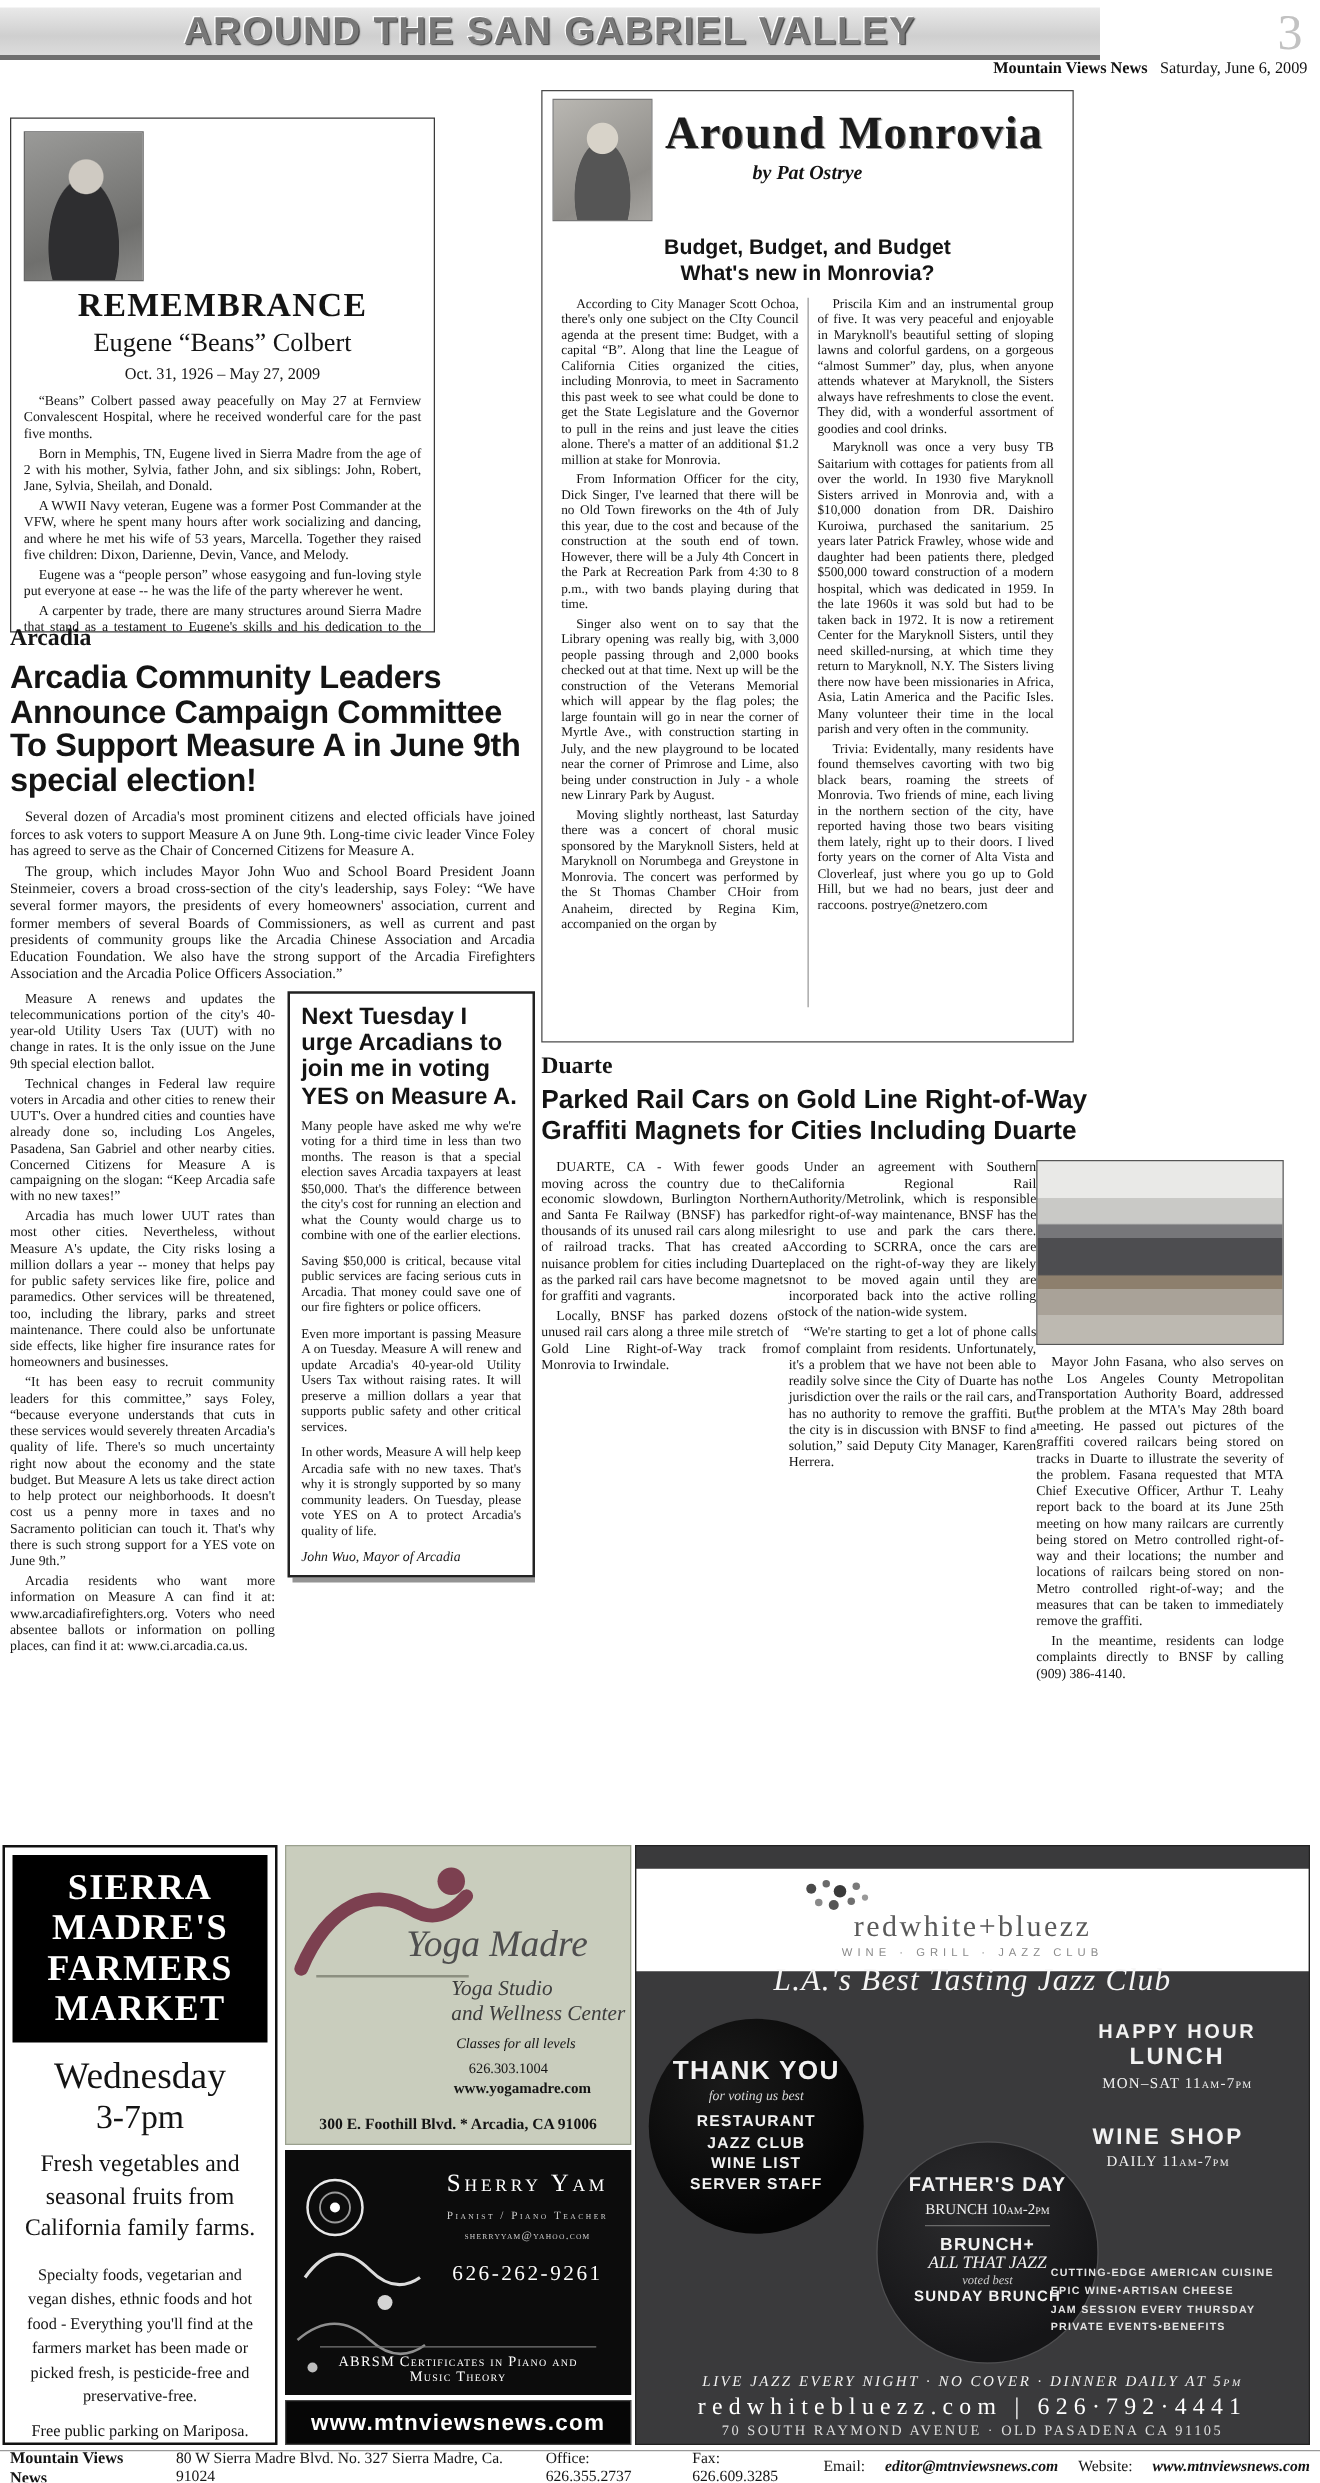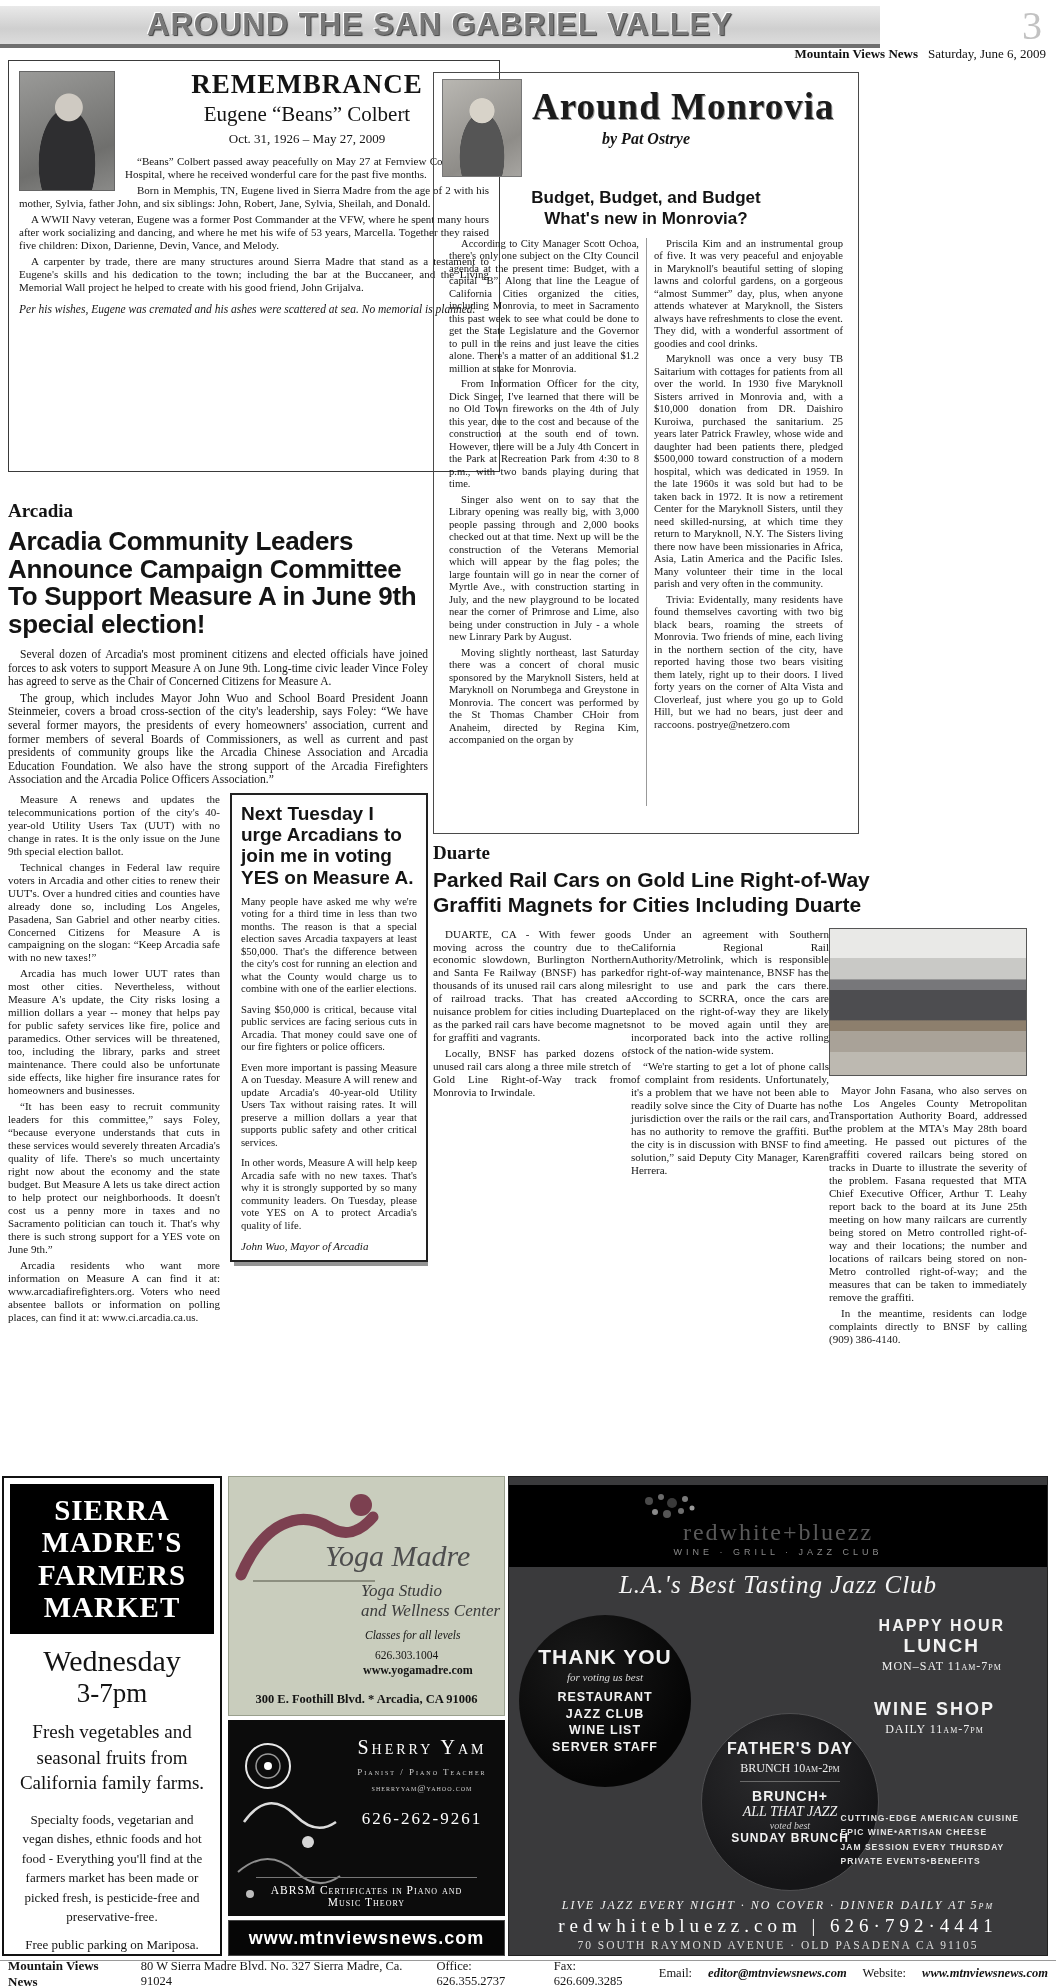--- a/index.html
+++ b/index.html
@@ -15,21 +15,21 @@
     letter-spacing:1px; color:#787878; text-shadow:-1px -1px 0 #ffffff, 1px 1px 1px #3f3f3f; }
   .page-number { position:absolute; right:14px; top:2px; font-size:40px; color:#c2c2c2; font-family:"Liberation Serif", serif; }
   .masthead-line { position:absolute; right:10px; top:46px; font-size:13px; color:#111; }
   .masthead-line .mh-name { font-weight:bold; margin-right:10px; }
 
   
   p.body-p { font-size:11px; line-height:1.18; text-align:justify; text-indent:12px; margin-bottom:3px; }
   .section-label { font-size:19px; font-weight:bold; }
 
   
-  .remembrance { position:absolute; left:8px; top:60px; width:492px; height:412px;
+  .remembrance { position:absolute; left:8px; top:94px; width:340px; height:412px;
     border:1px solid #3a3a3a; padding:8px 10px; overflow:hidden; }
   .colbert-photo { float:left; width:96px; height:120px; margin:2px 10px 4px 0; border:1px solid #666;
     background:
       radial-gradient(circle at 52% 30%, #cfcac2 0 14%, rgba(0,0,0,0) 15%),
       radial-gradient(ellipse at 50% 78%, #2e2e30 0 42%, rgba(0,0,0,0) 43%),
       linear-gradient(160deg,#9a9a98,#6f6f6d 70%,#8a8a88); }
   .rem-title { text-align:center; font-size:27px; font-weight:bold; letter-spacing:1px; }
   .rem-name { text-align:center; font-size:21px; margin-top:2px; }
   .rem-dates { text-align:center; font-size:13px; margin:4px 0 8px; }
   .rem-note { font-style:italic; font-size:11.5px; margin-top:8px; line-height:1.3; }
@@ -109,21 +109,21 @@
   .sy-email { font-variant:small-caps; font-size:9px; letter-spacing:1px; color:#cfcfcf; margin-top:6px; }
   .sy-phone { font-size:17px; letter-spacing:2px; margin-top:16px; }
   .sy-cert { position:absolute; left:10%; bottom:8px; width:80%; text-align:center; font-variant:small-caps;
     font-size:11.5px; letter-spacing:1px; border-top:1px solid #777; padding-top:6px; }
 
   .web-banner { left:228px; top:446px; width:277px; height:36px; background:#060606; color:#fff;
     display:flex; align-items:center; justify-content:center; font-family:"Liberation Sans", sans-serif;
     font-weight:bold; font-size:18px; letter-spacing:1px; border:1px solid #444; }
 
   .jazz { left:508px; top:2px; width:540px; height:480px; background:#3a3a3c; border:1px solid #222; }
-  .jz-top { position:absolute; left:0; top:8px; width:100%; height:82px; background:#000000;text-decoration:underline; }
+  .jz-top { position:absolute; left:0; top:18px; width:100%; height:82px; background:#ffffff;text-decoration:underline; }
   .jz-dots { position:absolute; left:130px; top:6px; }
   .jz-logo { position:absolute; left:0; top:34px; width:100%; text-align:center; font-size:24px;
     letter-spacing:2px; color:#5a5a5a; }
   .jz-logo-sub { position:absolute; left:0; top:62px; width:100%; text-align:center; font-size:9px;
     letter-spacing:4px; color:#8a8a8a; font-family:"Liberation Sans", sans-serif; }
   .jz-dark { position:absolute; left:0; top:82px; width:100%; height:398px; color:#f2f2f2; }
   .jz-tagline { position:absolute; left:0; top:12px; width:100%; text-align:center; font-size:25px;
     font-style:italic; color:#f5f5f5; letter-spacing:1px; }
   .jz-circle-thanks { position:absolute; left:10px; top:56px; width:172px; height:172px; border-radius:50%;
     background:radial-gradient(circle at 35% 30%, #1a1a1a, #050505 70%); text-align:center; padding-top:30px; }
@@ -175,20 +175,21 @@
   </div>
 
   <section class="remembrance">
     <div class="colbert-photo"></div>
     <h2 class="rem-title">REMEMBRANCE</h2>
     <div class="rem-name">Eugene “Beans” Colbert</div>
     <div class="rem-dates">Oct. 31, 1926 – May 27, 2009</div>
     <p class="body-p">“Beans” Colbert passed away peacefully on May 27 at Fernview Convalescent Hospital, where he received wonderful care for the past five months.</p>
     <p class="body-p">Born in Memphis, TN, Eugene lived in Sierra Madre from the age of 2 with his mother, Sylvia, father John, and six siblings: John, Robert, Jane, Sylvia, Sheilah, and Donald.</p>
     <p class="body-p">A WWII Navy veteran, Eugene was a former Post Commander at the VFW, where he spent many hours after work socializing and dancing, and where he met his wife of 53 years, Marcella.  Together they raised five children: Dixon, Darienne, Devin, Vance, and Melody.</p>
+    <p class="body-p">Eugene was a “people person” whose easygoing and fun-loving style put everyone at ease -- he was the life of the party wherever he went.</p>
     <p class="body-p">A carpenter by trade, there are many structures around Sierra Madre that stand as a testament to Eugene's skills and his dedication to the town;  including the bar at the Buccaneer, and the Living Memorial Wall project he helped to create with his good friend, John Grijalva.</p>
     <p class="rem-note">Per his wishes, Eugene was cremated and his ashes were scattered at sea. No memorial is planned.</p>
   </section>
 
   <section class="arcadia">
     <div class="section-label">Arcadia</div>
     <h2 class="arcadia-headline">Arcadia Community Leaders Announce Campaign Committee To Support Measure A in June 9th special election!</h2>
     <div class="arcadia-lead">
       <p class="body-p">Several dozen of Arcadia's most prominent citizens and elected  officials have joined forces to ask voters to support Measure A on June  9th.  Long-time civic leader Vince Foley has agreed to serve as the Chair of Concerned Citizens for Measure A.</p>
       <p class="body-p">The group, which includes Mayor John Wuo and School Board President  Joann Steinmeier, covers a broad cross-section of the city's leadership, says Foley: “We have several former mayors, the presidents of every homeowners' association, current and former members of several Boards of Commissioners, as well as current and past presidents of  community groups like the Arcadia Chinese Association and Arcadia  Education Foundation.  We also have the strong support of the Arcadia  Firefighters Association and the Arcadia Police Officers Association.”</p>

